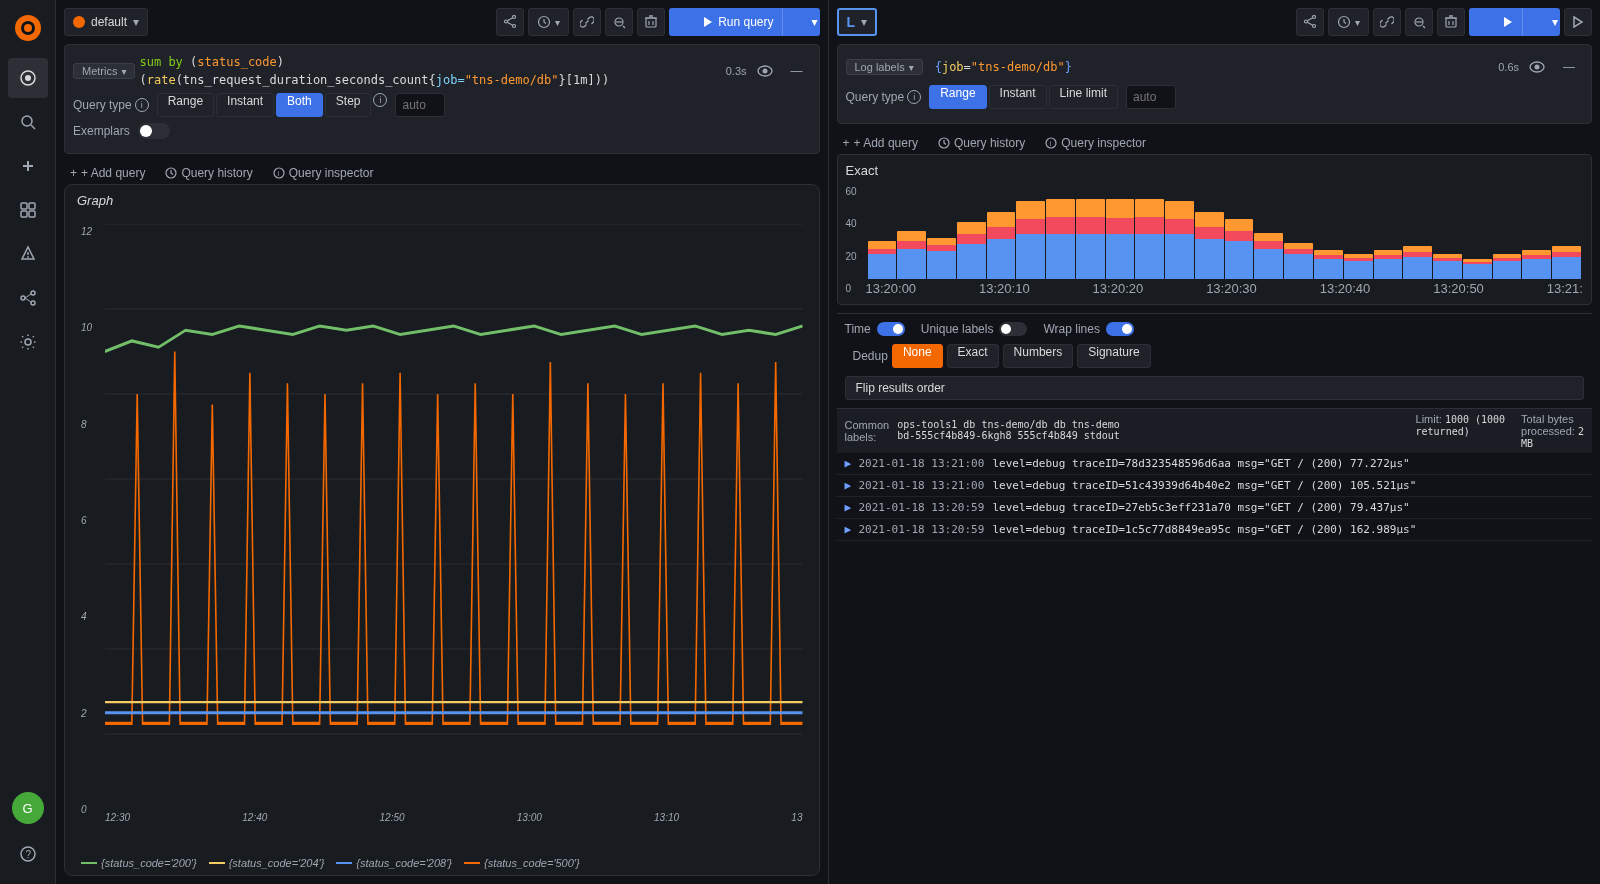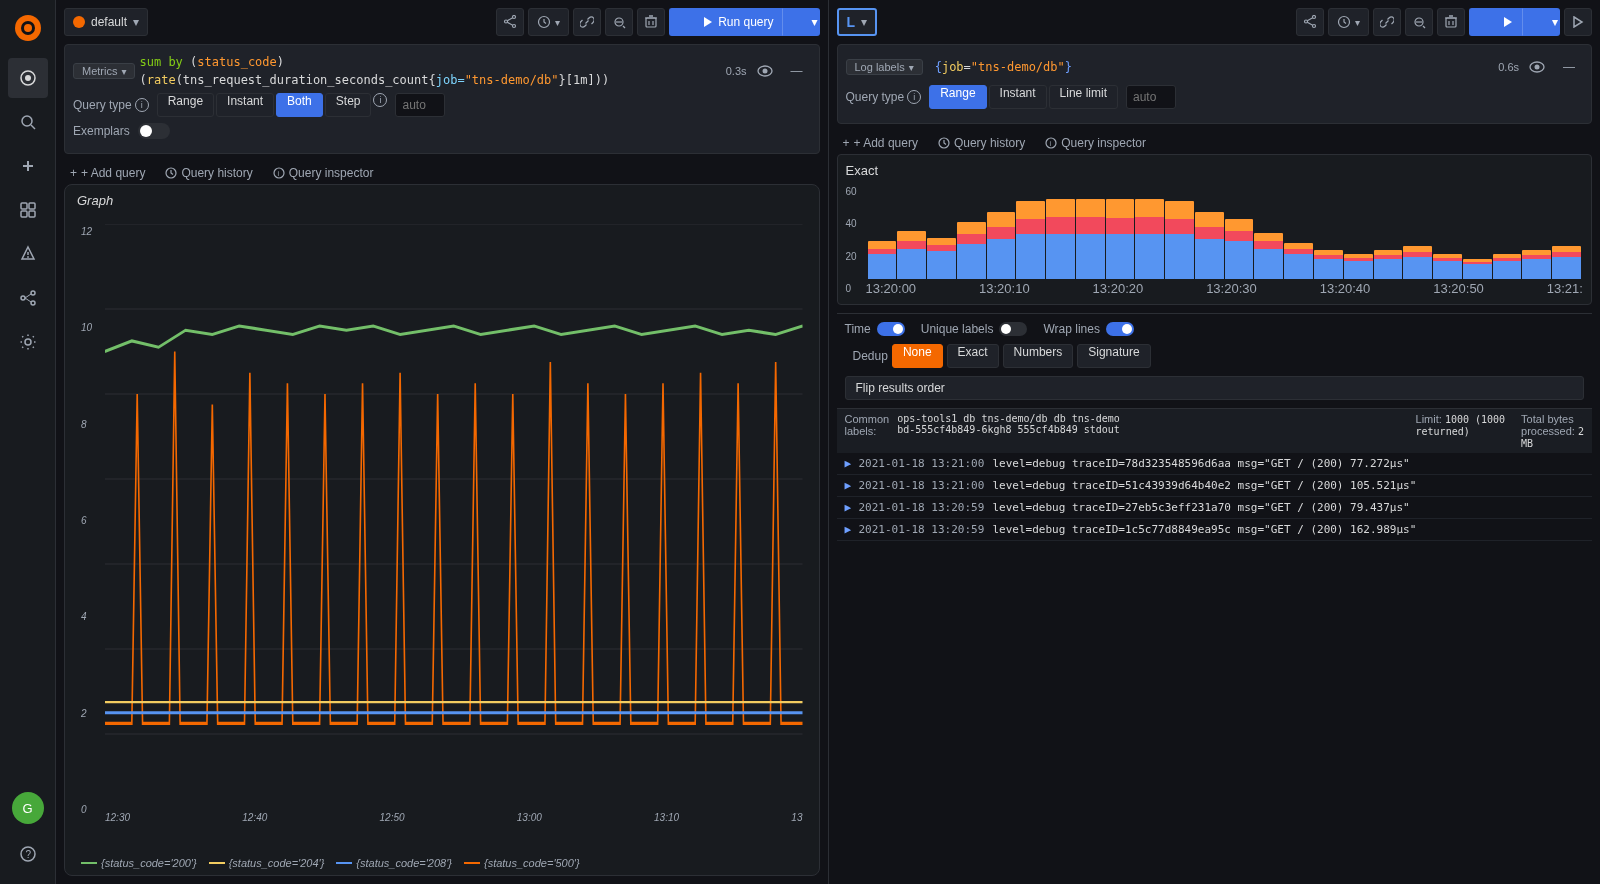--- a/index.html
+++ b/index.html
@@ -91,21 +91,21 @@
     .toggle-sm.off { background: #2c2f35; justify-content: flex-start; }
     .toggle-thumb-sm { width: 10px; height: 10px; background: #fff; border-radius: 50%; }
     .control-label { color: #9fa7b3; font-size: 12px; }
 
     .dedup-row { display: flex; align-items: center; gap: 4px; padding: 0 8px 8px; margin-left: 8px; }
     .dedup-btn { height: 24px; padding: 0 10px; border-radius: 3px; border: 1px solid #2c2f35; background: #1f2229; color: #d8d9da; cursor: pointer; font-size: 12px; }
     .dedup-btn.active { background: #f46800; border-color: #f46800; color: #fff; }
 
     .flip-btn { display: flex; align-items: center; height: 24px; padding: 0 10px; border-radius: 3px; border: 1px solid #2c2f35; background: #1f2229; color: #d8d9da; cursor: pointer; font-size: 12px; margin: 0 8px 8px; }
 
-    .logs-meta { display: flex; justify-content: space-between; padding: 4px 8px; font-size: 11px; color: #9fa7b3; background: #1a1d23; border-top: 1px solid #2c2f35; flex-wrap: wrap; gap: 4px; }
+    .logs-meta { display: flex; justify-content: space-between; padding: 4px 8px; font-size: 11px; color: #9fa7b3; background: #1a1d23; border-top: 1px solid #2c2f35; flex-wrap: wrap; gap: 4px; align-items: center; }
     .logs-meta-left { display: flex; gap: 8px; flex-wrap: wrap; }
     .meta-label { color: #9fa7b3; }
     .meta-code { font-family: monospace; color: #d8d9da; font-size: 10px; }
 
     .log-entries { overflow-y: auto; flex: 1; font-family: monospace; font-size: 11px; background: #111217; }
     .log-entry { display: flex; align-items: flex-start; padding: 4px 8px; border-bottom: 1px solid #1f2229; gap: 4px; }
     .log-arrow { color: #6e9fff; flex-shrink: 0; width: 10px; }
     .log-timestamp { color: #9fa7b3; flex-shrink: 0; width: 130px; }
     .log-text { color: #d8d9da; word-break: break-all; }
 

